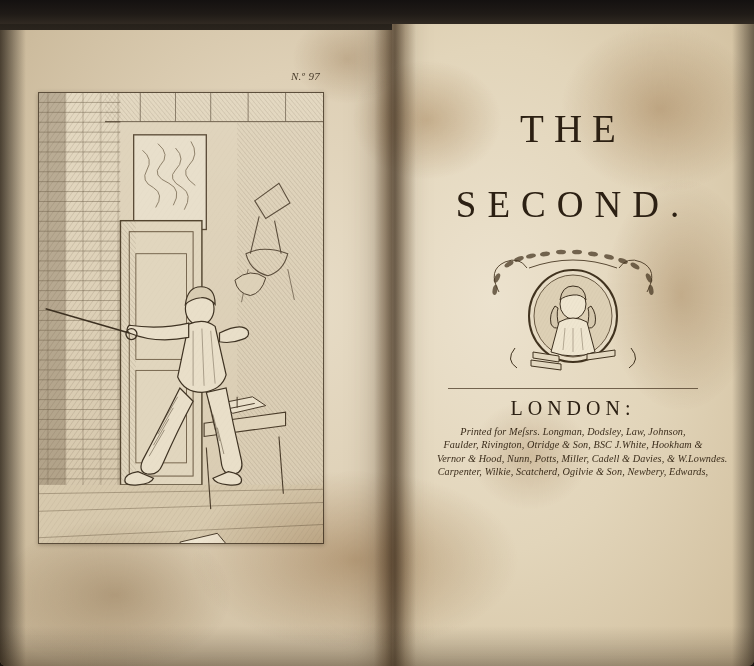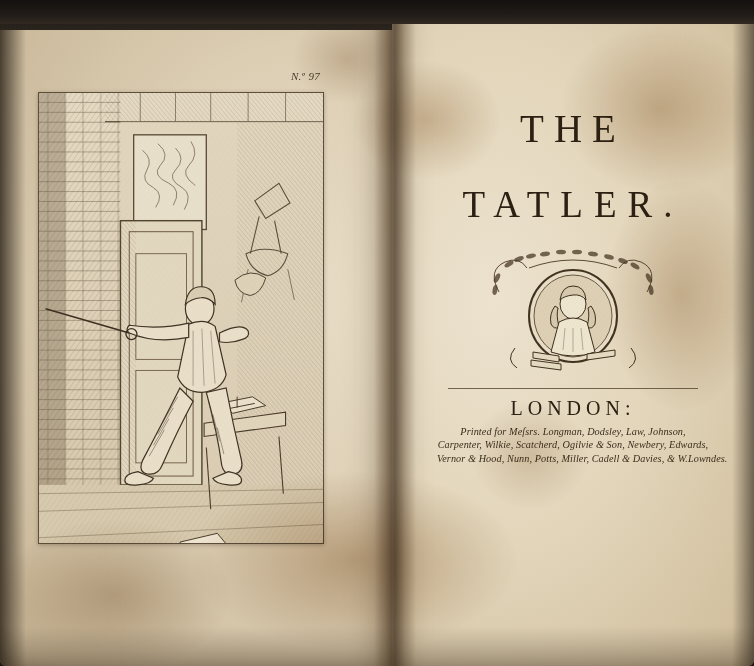--- a/index.html
+++ b/index.html
@@ -366,21 +366,21 @@
         </svg>
       </div>
     </div>
 
     <div class="left-dark-strip"></div>
   </div>
 
   <div class="page page-right">
     <div class="title-block">
       <div class="t-the">THE</div>
-      <div class="t-tatler">TATLER.</div>
+      <div class="t-tatler">SECOND.</div>
 
       <div class="vignette">
         <svg viewBox="0 0 196 124" width="196" height="124">
           <defs>
             <pattern id="vh" width="3" height="3" patternUnits="userSpaceOnUse" patternTransform="rotate(30)">
               <line x1="0" y1="0" x2="0" y2="3" stroke="#4a3a25" stroke-width="0.6" opacity="0.5"></line>
             </pattern>
           </defs>
 
           <g stroke="#4a3a25" stroke-width="1" fill="none" opacity="0.9">
@@ -432,22 +432,23 @@
             <path d="M156 100 q10 12 -2 20"></path>
           </g>
         </svg>
       </div>
 
       <div class="rule"></div>
       <div class="t-london">LONDON:</div>
 
       <div class="imprint">
         <div>Printed for Meſsrs. Longman, Dodsley, Law, Johnson,</div>
+        <div>Faulder, Rivington, Otridge &amp; Son, BSC J.White, Hookham &amp;</div>
+        <div>Vernor &amp; Hood, Nunn, Potts, Miller, Cadell &amp; Davies, &amp; W.Lowndes.</div>
         <div>Carpenter, Wilkie, Scatcherd, Ogilvie &amp; Son, Newbery, Edwards,</div>
-        <div>Vernor &amp; Hood, Nunn, Potts, Miller, Cadell &amp; Davies, &amp; W.Lowndes.</div>
       </div>
     </div>
 
     <div class="right-dark-strip"></div>
   </div>
 
   <div class="gutter"></div>
 
   <div class="stain" style="left:352px; top:60px; width:150px; height:120px; background:radial-gradient(ellipse, rgba(150,106,52,0.33), rgba(150,106,52,0) 70%);"></div>
   <div class="stain" style="left:560px; top:24px; width:200px; height:170px; background:radial-gradient(ellipse, rgba(146,100,46,0.34), rgba(146,100,46,0) 70%);"></div>

